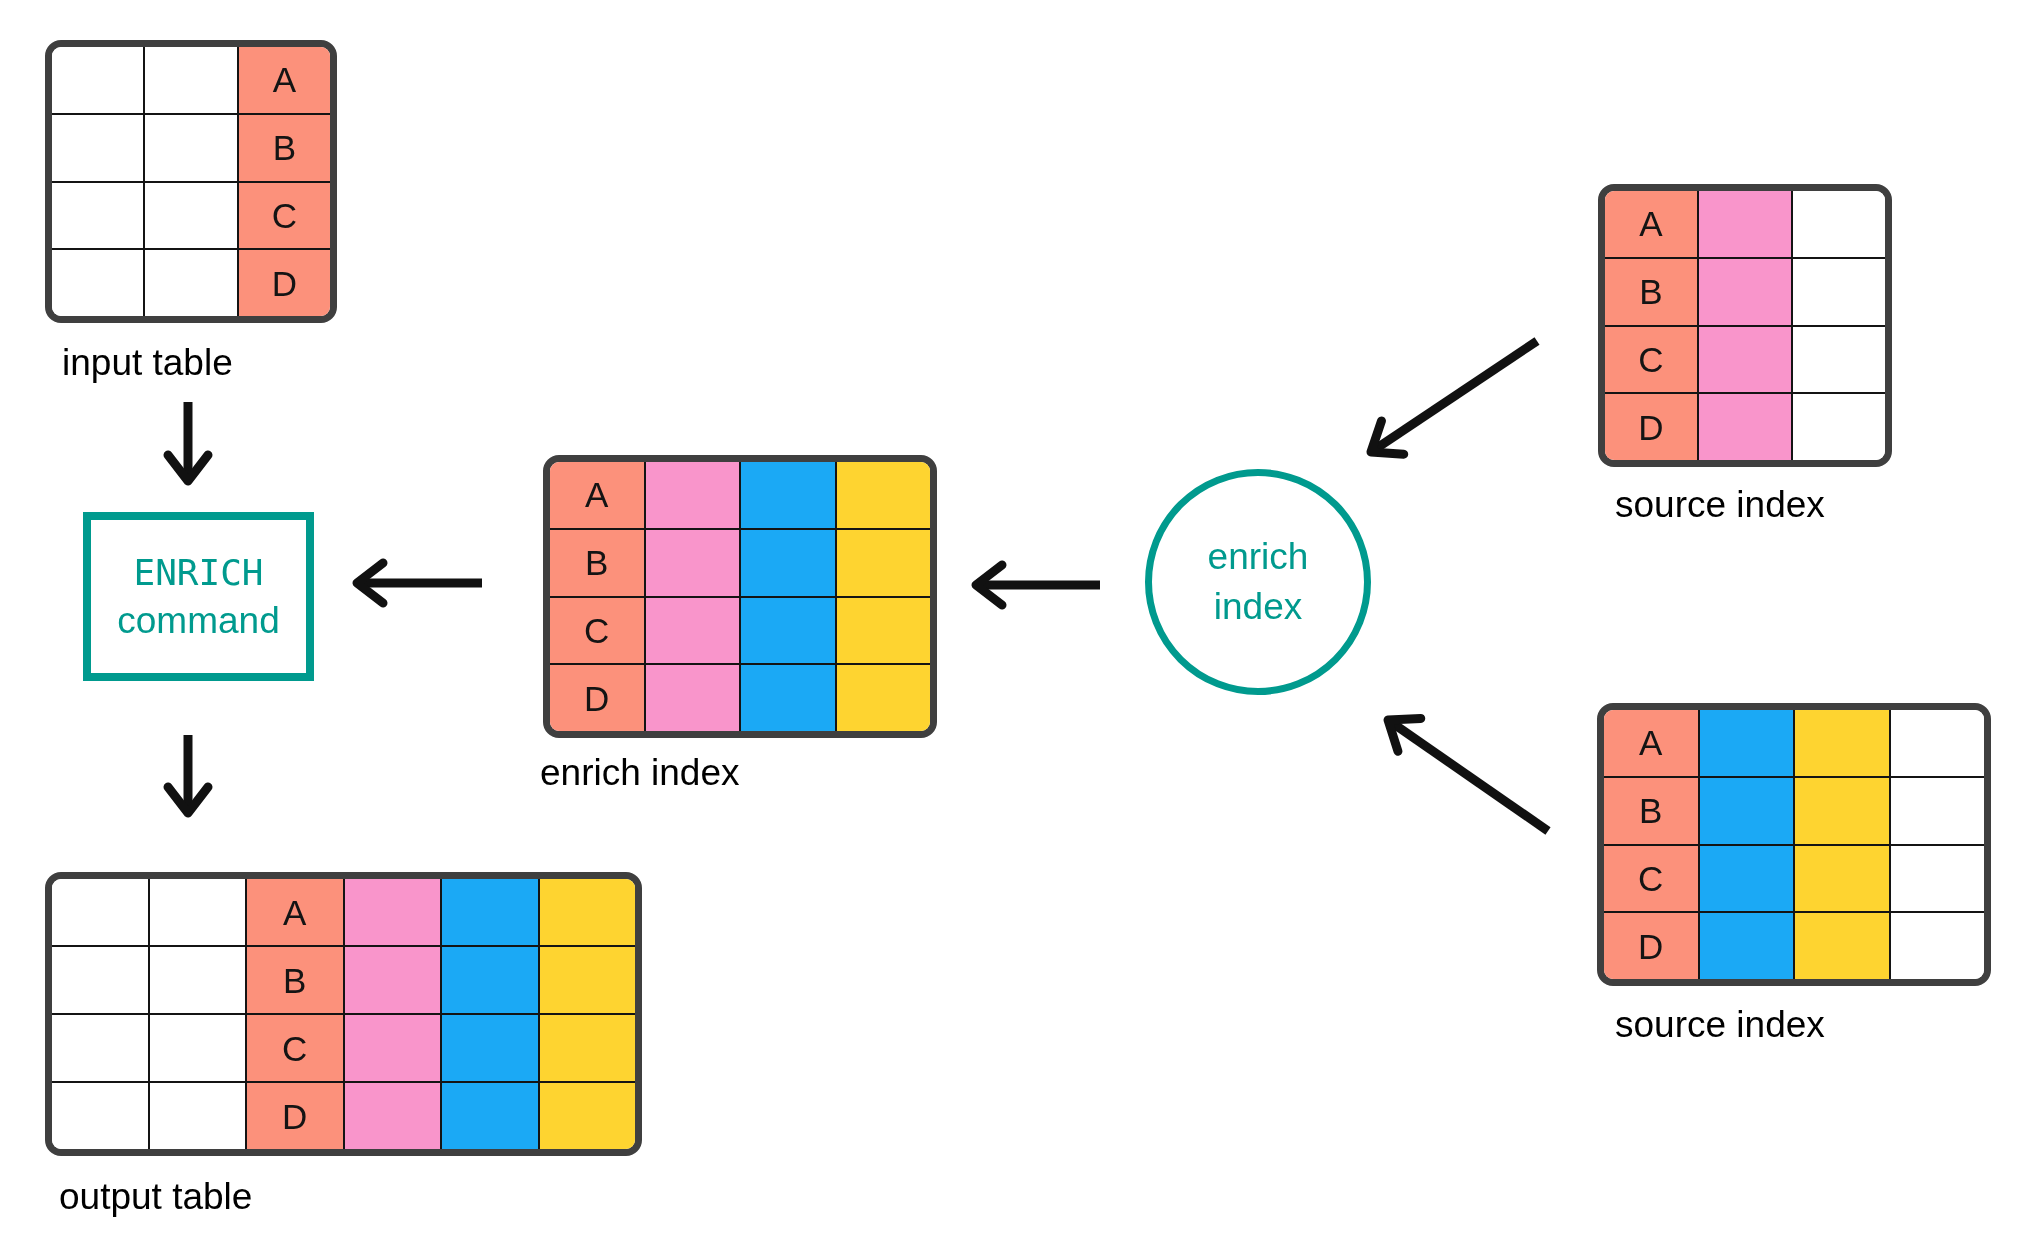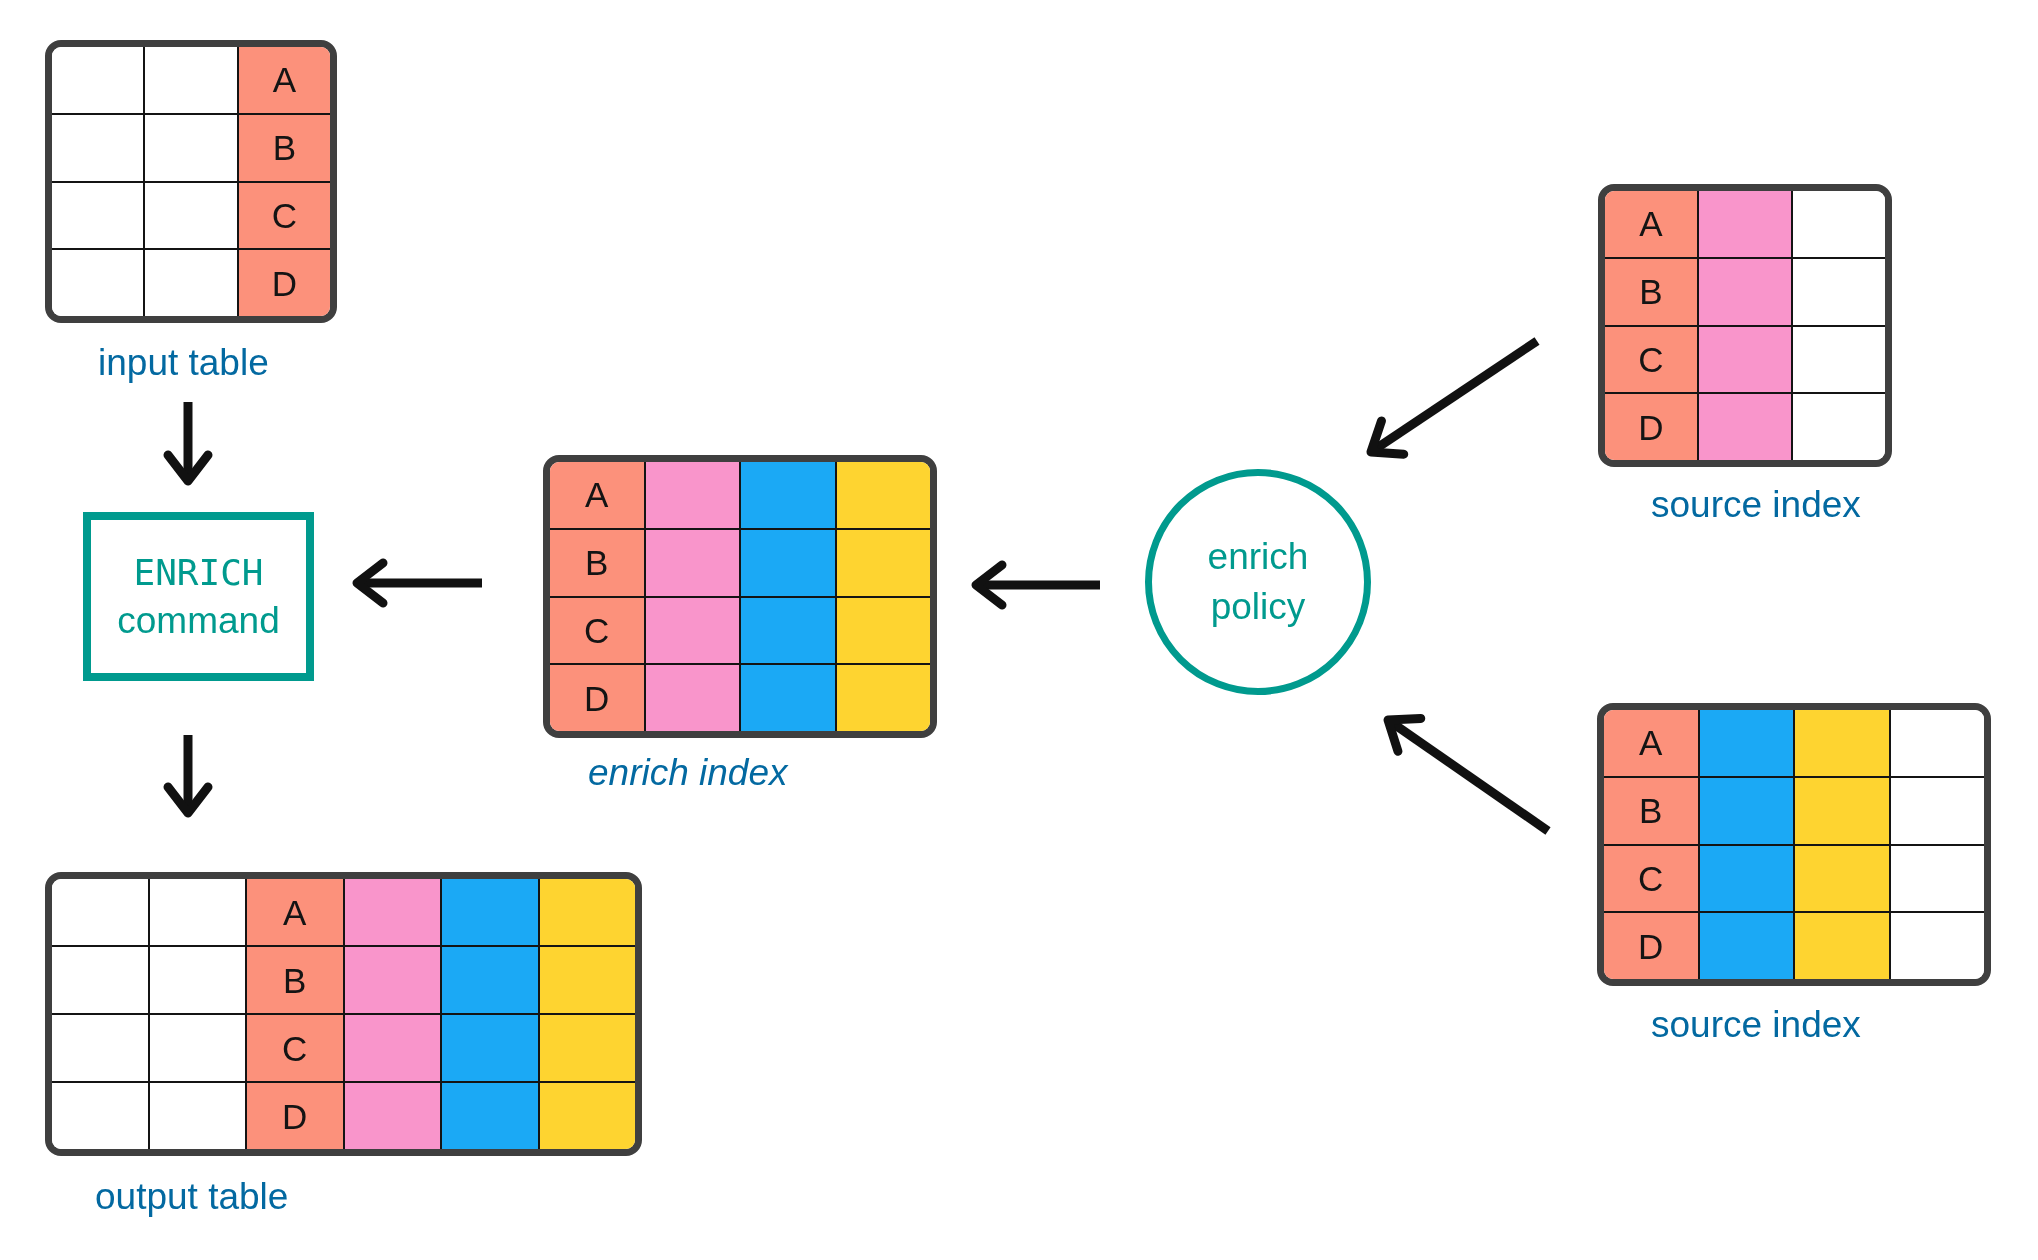--- a/index.html
+++ b/index.html
@@ -11,21 +11,21 @@
   .tbl{position:absolute;display:flex;flex-direction:row;
        border:7px solid #3F3F3F;border-radius:16px;overflow:hidden;
        background:#ffffff;box-sizing:border-box;}
   .col{flex:1 1 0;display:flex;flex-direction:column;border-right:2px solid #141414;}
   .col:last-child{border-right:none;}
   .cell{flex:1 1 0;border-bottom:2px solid #141414;display:flex;align-items:center;justify-content:center;
         font-size:35px;color:#141414;line-height:1;}
   .cell:last-child{border-bottom:none;}
 
   
-  .lbl{position:absolute;font-size:37px;color:#0369a1;white-space:nowrap;margin-left:36px;}
+  .lbl{position:absolute;font-size:37px;color:#000000;white-space:nowrap;}
 
   
   .cmd{position:absolute;border:8px solid #009A8E;background:#ffffff;box-sizing:border-box;
        display:flex;flex-direction:column;align-items:center;justify-content:center;}
   .cmd .l1{font-family:"DejaVu Sans Mono", monospace;font-size:36px;color:#009A8E;line-height:48px;}
   .cmd .l2{font-size:37px;color:#009A8E;line-height:48px;text-align:right;}
 
   
   .policy{position:absolute;border:7px solid #009A8E;border-radius:50%;background:#ffffff;box-sizing:border-box;
           display:flex;flex-direction:column;align-items:center;justify-content:center;}
@@ -138,25 +138,25 @@
       <div class="cell"></div>
       <div class="cell"></div>
     </div>
     <div class="col" style="background: rgb(254, 212, 48);">
       <div class="cell"></div>
       <div class="cell"></div>
       <div class="cell"></div>
       <div class="cell"></div>
     </div>
   </div>
-  <div class="lbl" style="left:552px;top:752px;font-style:italic;">enrich index</div>
+  <div class="lbl" style="left:540px;top:752px;">enrich index</div>
 
   <div class="policy" style="left:1145px;top:469px;width:226px;height:226px;">
     <div class="l1">enrich</div>
-    <div class="l2">policy</div>
+    <div class="l2">index</div>
   </div>
 
   <div class="tbl" style="left:1598px;top:184px;width:294px;height:283px;">
     <div class="col" style="background: rgb(252, 145, 123);">
       <div class="cell">A</div>
       <div class="cell">B</div>
       <div class="cell">C</div>
       <div class="cell">D</div>
     </div>
     <div class="col" style="background: rgb(249, 149, 203);">

